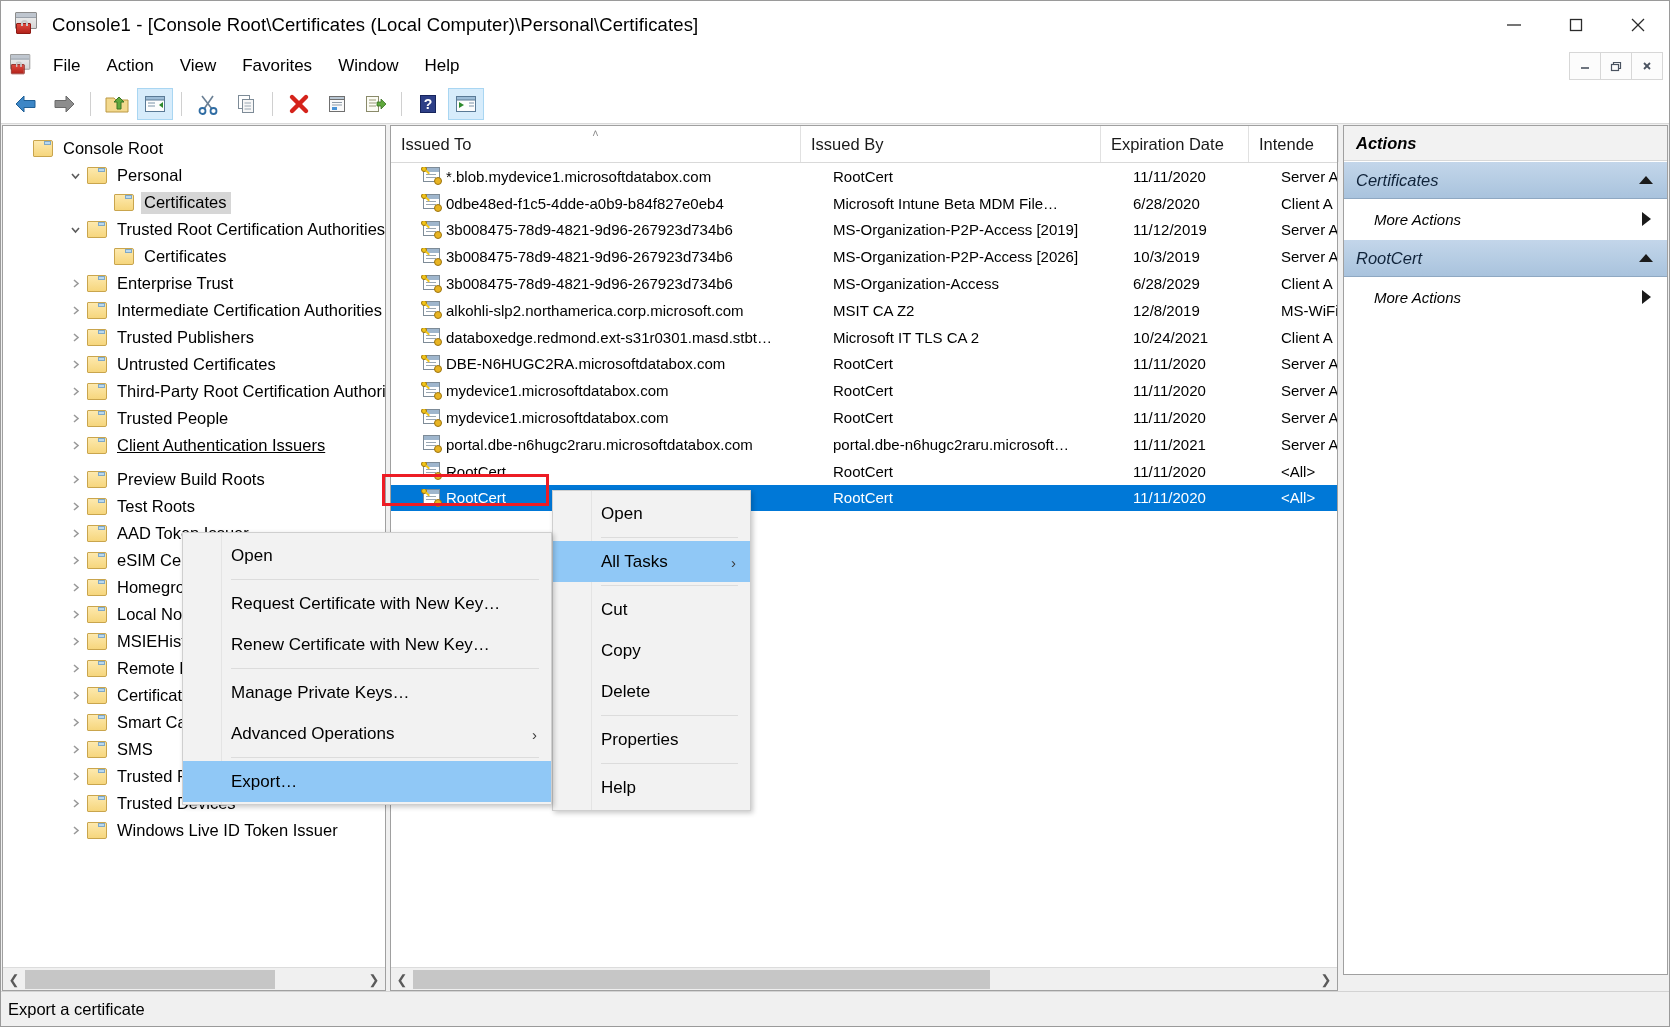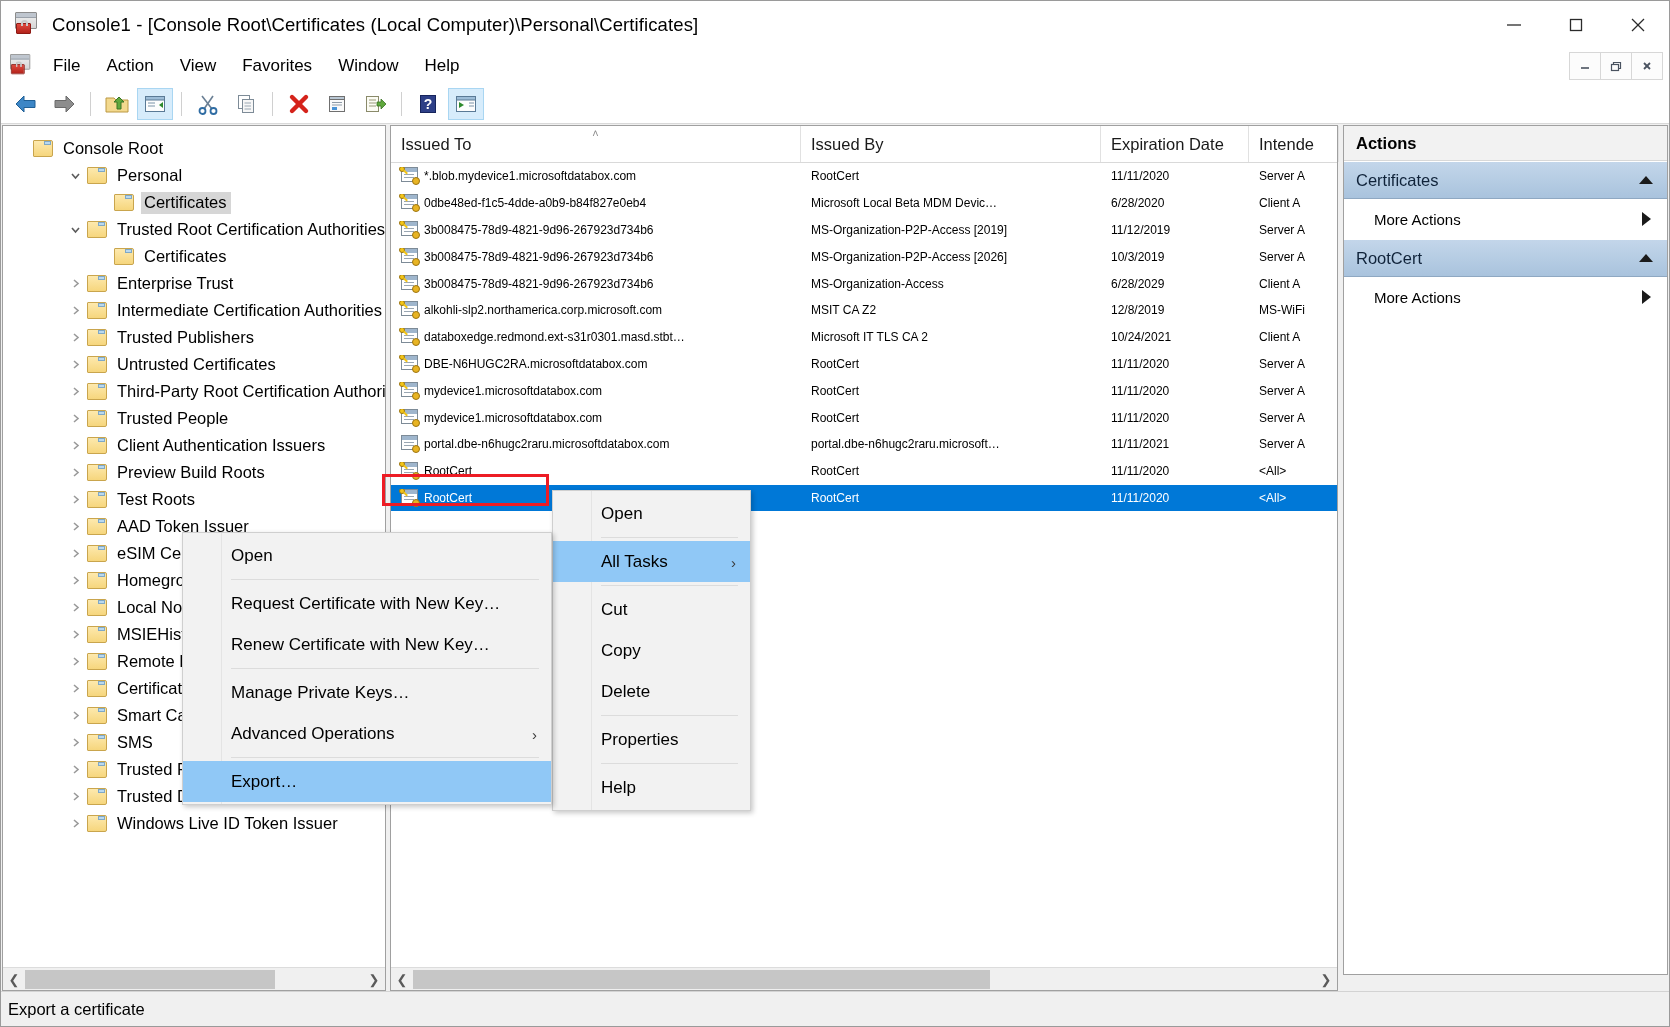--- a/index.html
+++ b/index.html
@@ -112,21 +112,21 @@
   }
   .pane{
     background:#ffffff;
     border:1px solid #a0a0a0;
     box-sizing:border-box;
     display:flex;flex-direction:column;
     min-width:0;position:relative;
   }
   .tree-pane{flex:0 0 384px;margin:1px 0 0 1px;}
   .list-pane{flex:1 1 auto;margin:1px 0 0 4px;}
-  .actions-pane{flex:0 0 325px;margin:1px 1px 16px 5px;}
+  .actions-pane{flex:0 0 325px;margin:1px 1px 16px 5px;font-style:italic;}
 
   
   .tree-scroll{
     flex:1 1 auto;overflow:hidden;position:relative;padding-top:9px;
   }
   .tnode{
     display:flex;align-items:center;height:27px;font-size:16.5px;
     white-space:nowrap;cursor:default;
   }
   .tnode .twisty{
@@ -189,21 +189,21 @@
   .lh-cell{
     display:flex;align-items:center;font-size:16.5px;color:#1a1a1a;
     padding-left:10px;box-sizing:border-box;border-right:1px solid #e1e1e1;
     white-space:nowrap;overflow:hidden;position:relative;
   }
   .sort-arrow{
     position:absolute;left:50%;top:2px;transform:translateX(-50%);
     color:#8a8a8a;font-size:11px;line-height:1;
   }
   .lbody{flex:1 1 auto;overflow:hidden;position:relative;background:#ffffff;}
-  .lrow{display:flex;height:26.8px;align-items:center;font-size:12px;white-space:nowrap;}
+  .lrow{display:flex;height:26.8px;align-items:center;font-size:15px;white-space:nowrap;padding-left:22px;}
   .lrow.selected{background:#0078d7;color:#ffffff;}
   .lcell{padding-left:10px;box-sizing:border-box;overflow:hidden;white-space:nowrap;display:flex;align-items:center;}
   .lcell.c0{padding-left:8px;}
   .cert-ico{
     width:21px;height:18px;flex:0 0 21px;margin-right:4px;position:relative;
   }
   .cert-ico .paper{
     position:absolute;left:2px;top:0;width:17px;height:15px;
     background:#ffffff;border:1px solid #7d8b97;box-sizing:border-box;
   }
@@ -563,33 +563,33 @@
                 <svg width="13" height="13" viewBox="0 0 13 13">
                   <polyline points="5,3 9,6.5 5,10" fill="none" stroke="#9a9a9a" stroke-width="1.6"></polyline>
                 </svg>
               </span>
               <span class="folder">
                 <span class="f-back"></span>
                 <span class="f-tab"></span>
               </span>
               <span class="tlabel">Trusted People</span>
             </div>
-            <div class="tnode" style="padding-left: 60px;">
+            <div class="tnode" style="padding-left: 60px; text-decoration: underline;">
               <span class="twisty">
                 <svg width="13" height="13" viewBox="0 0 13 13">
                   <polyline points="5,3 9,6.5 5,10" fill="none" stroke="#9a9a9a" stroke-width="1.6"></polyline>
                 </svg>
               </span>
               <span class="folder">
                 <span class="f-back"></span>
                 <span class="f-tab"></span>
               </span>
               <span class="tlabel">Client Authentication Issuers</span>
             </div>
-            <div class="tnode" style="padding-left: 60px;">
+            <div class="tnode" style="padding-left: 60px; margin-top: 7px;">
               <span class="twisty">
                 <svg width="13" height="13" viewBox="0 0 13 13">
                   <polyline points="5,3 9,6.5 5,10" fill="none" stroke="#9a9a9a" stroke-width="1.6"></polyline>
                 </svg>
               </span>
               <span class="folder">
                 <span class="f-back"></span>
                 <span class="f-tab"></span>
               </span>
               <span class="tlabel">Preview Build Roots</span>
@@ -807,21 +807,21 @@
                   <span class="paper"></span>
                   <span class="seal"></span>
                   <span class="key">
                     <span class="kh"></span>
                     <span class="kb"></span>
                   </span>
                 </span>
                 <span>0dbe48ed-f1c5-4dde-a0b9-b84f827e0eb4</span>
               </div>
               <div class="lcell c1" style="width: 300px; flex: 0 0 300px;">
-                <span>Microsoft Local Beta MDM Devic…</span>
+                <span>Microsoft Intune Beta MDM File…</span>
               </div>
               <div class="lcell c2" style="width: 148px; flex: 0 0 148px;">
                 <span>6/28/2020</span>
               </div>
               <div class="lcell c3" style="width: 90px; flex: 0 0 90px;">
                 <span>Client A</span>
               </div>
             </div>
             <div class="lrow">
               <div class="lcell c0" style="width: 410px; flex: 0 0 410px;">

